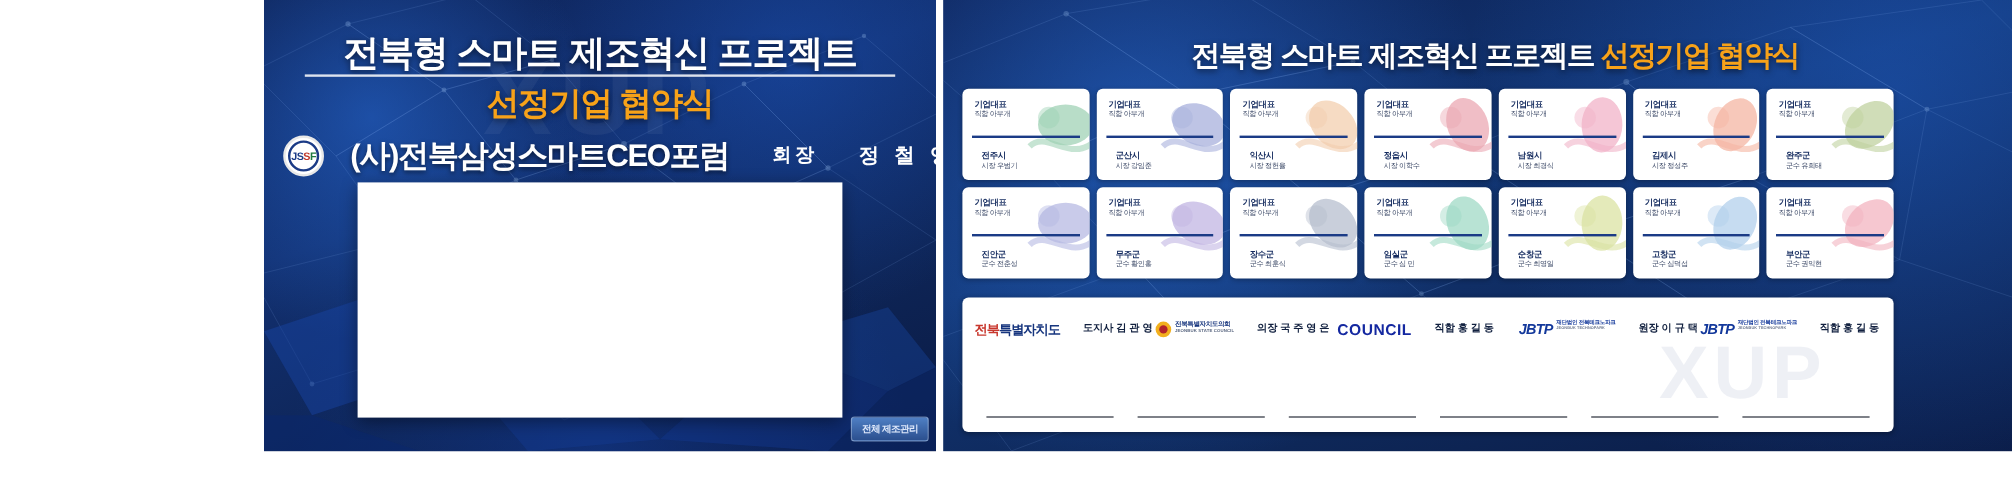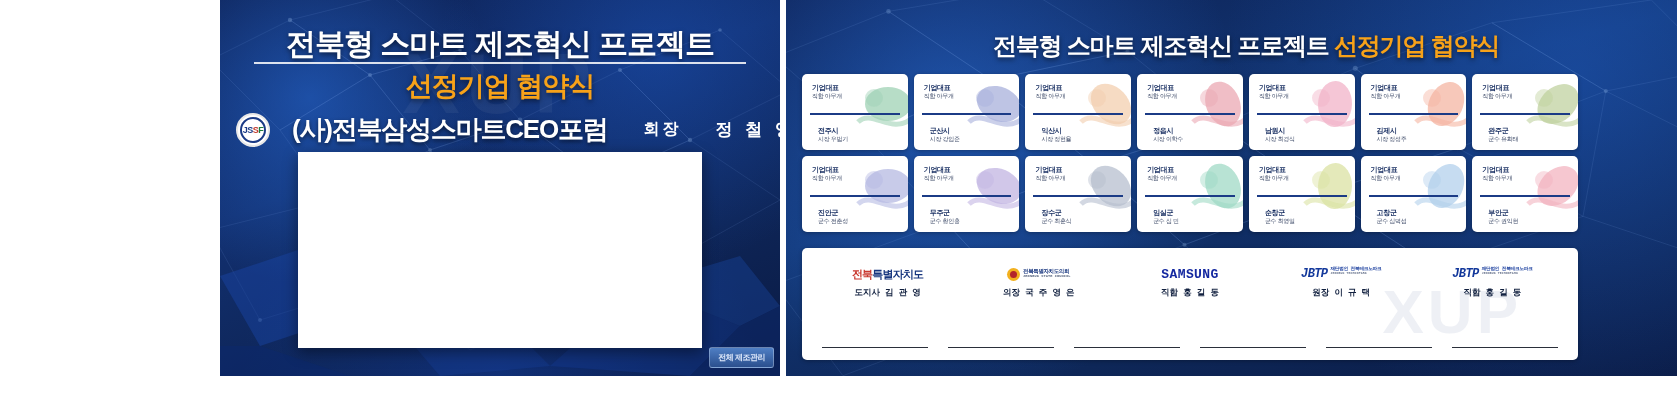--- a/index.html
+++ b/index.html
@@ -65,21 +65,21 @@
   .card .c-bot{position:absolute;left:16px;bottom:7px;z-index:2;}
   .c-name{font-size:7px;font-weight:700;color:#132a5e;letter-spacing:-.3px;line-height:1.15;}
   .c-role{font-size:6px;font-weight:400;color:#3d4a68;letter-spacing:-.3px;line-height:1.2;margin-top:1px;}
   .card .c-div{position:absolute;left:8px;right:8px;top:39px;height:1.5px;background:#1b3b86;z-index:2;}
 
   .logos{position:absolute;left:16px;top:248px;width:776px;height:112px;background:#fff;
     border-radius:5px;overflow:hidden;box-shadow:0 1px 4px rgba(0,0,0,.3);}
   .logos .wm{position:absolute;right:56px;top:28px;font-size:62px;font-weight:700;
     color:rgba(120,140,180,.13);letter-spacing:4px;}
   .logo-row{position:absolute;left:10px;right:10px;top:18px;display:flex;}
-  .logo-cell{flex:1 1 0;display:flex;flex-direction:column;align-items:center;gap:5px;font-family:Liberation Mono, monospace;}
+  .logo-cell{flex:1 1 0;display:flex;align-items:center;gap:19px;}
   .logo-mark{height:16px;display:flex;align-items:center;gap:4px;}
   .logo-sign{font-size:8.5px;font-weight:700;color:#11203f;letter-spacing:0px;white-space:nowrap;}
   .lines{position:absolute;left:10px;right:10px;bottom:12px;display:flex;}
   .line-cell{flex:1 1 0;display:flex;justify-content:center;}
   .line{width:84%;height:1.5px;background:#2a2f3a;}
 
   
   .lg-jb{font-size:11px;font-weight:700;color:#16357e;letter-spacing:-.8px;}
   .lg-jb .k{color:#16357e;} .lg-jb .r{color:#c8372d;}
   .lg-council{display:flex;align-items:center;gap:3px;}
@@ -459,21 +459,21 @@
                 <span class="council-txt">
                   <span class="t1">전북특별자치도의회</span>
                   <span class="t2">JEONBUK STATE COUNCIL</span>
                 </span>
               </span>
             </span>
             <span class="logo-sign">의장  국 주 영 은</span>
           </div>
           <div class="logo-cell">
             <span class="logo-mark">
-              <span class="lg-samsung">SAMSUNG</span>
+              <span class="lg-samsung">COUNCIL</span>
             </span>
             <span class="logo-sign">직함  홍 길 동</span>
           </div>
           <div class="logo-cell">
             <span class="logo-mark">
               <span class="lg-jbtp">
                 <span class="jbtp-mark">JBTP</span>
                 <span class="jbtp-sub">
                   <span class="s1">재단법인 전북테크노파크</span>
                   <span class="s2">JEONBUK TECHNOPARK</span>

